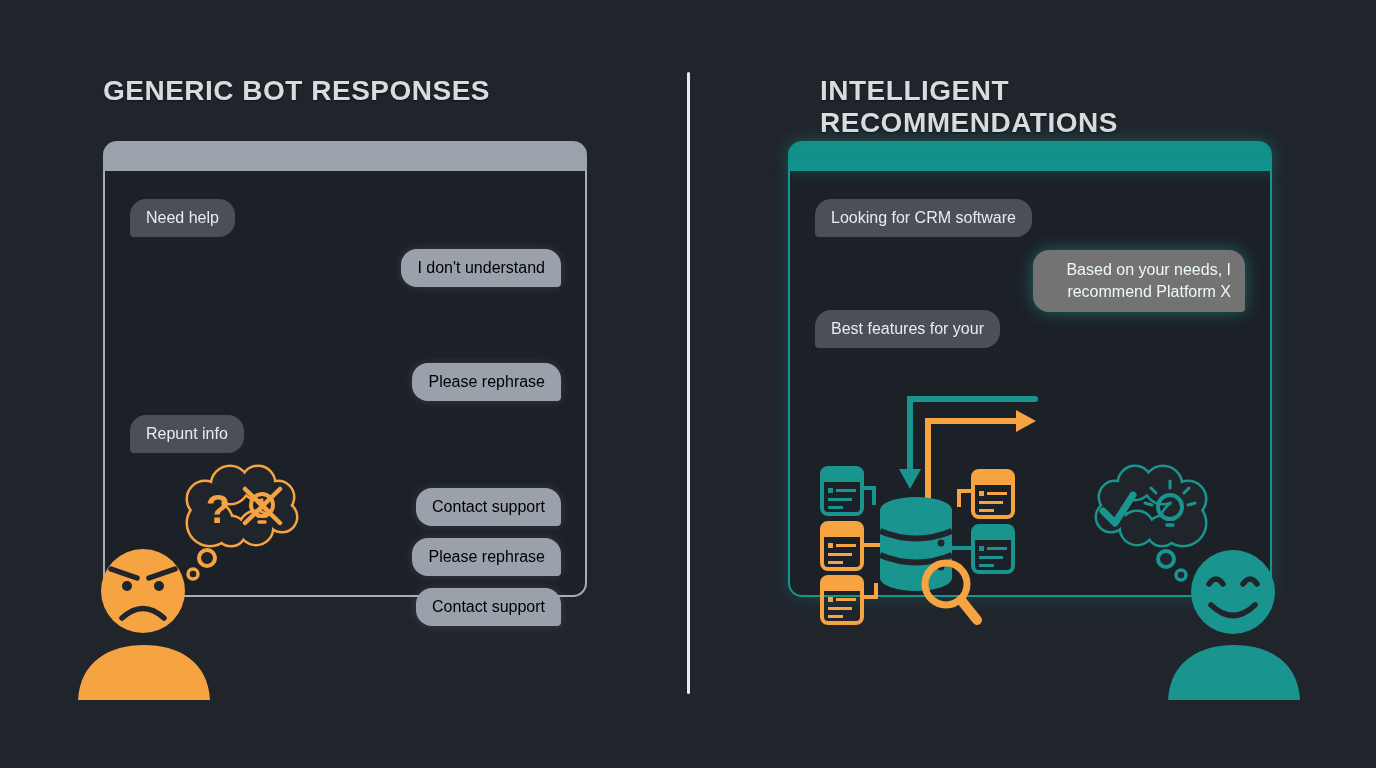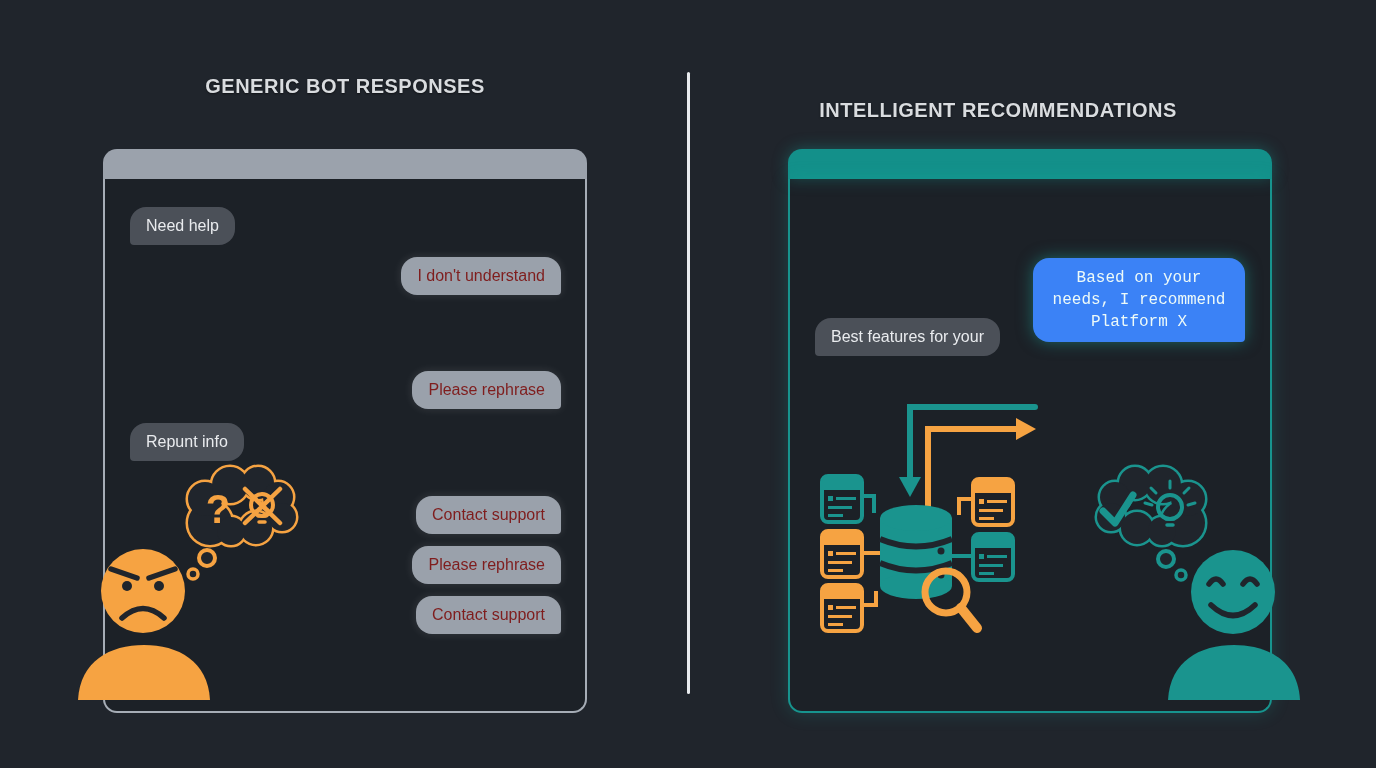--- a/index.html
+++ b/index.html
@@ -2,29 +2,29 @@
 <html><head>
 <meta charset="utf-8">
 <style>
   html,body{margin:0;padding:0;background:#20252C;}
   #stage{
     position:relative;width:1376px;height:768px;overflow:hidden;
     background:#20252C;
     font-family:"Liberation Sans", sans-serif;
   }
   .panel-title{
-    position:absolute;top:75px;width:484px;text-align:center;
-    font-size:20px;font-weight:bold;letter-spacing:.5px;color:#D9DCDF;
+    position:absolute;top:75px;width:484px;text-align:left;
+    font-size:28px;font-weight:bold;letter-spacing:.5px;color:#D9DCDF;
     text-shadow:0 1px 2px rgba(0,0,0,.5);
   }
   #divider{
     position:absolute;left:687px;top:72px;width:3px;height:622px;
     background:#E8EBEE;border-radius:2px;
   }
-  .chat-window{position:absolute;top:149px;width:484px;height:564px;}
+  .chat-window{position:absolute;top:141px;width:484px;height:456px;}
   .window-header{
     position:absolute;left:0;top:0;right:0;height:30px;
     border-radius:14px 14px 0 0;
   }
   .window-body{
     position:absolute;left:0;top:30px;right:0;bottom:0;
     border-radius:0 0 14px 14px;border:2px solid;border-top:none;
     background:rgba(0,0,0,0.10);
   }
   #left-window .window-header{background:#9BA2AC;}
@@ -32,39 +32,38 @@
   #right-window .window-header{background:#13908A;box-shadow:0 0 16px rgba(26,180,170,.35);}
   #right-window .window-body{border-color:#17948E;box-shadow:0 0 18px rgba(26,180,170,.22);}
   .bubble{
     position:absolute;font-size:16px;line-height:22px;white-space:nowrap;
     padding:8px 16px;box-sizing:border-box;
   }
   .bubble.user{
     background:#4B5058;color:#E9EBEE;border-radius:16px 16px 16px 4px;
   }
   .bubble.bot-gray{
-    background:#9AA1AB;color:#7f1d1d;border-radius:16px 16px 4px 16px;
+    background:#9AA1AB;color:#000000;border-radius:16px 16px 4px 16px;
     box-shadow:0 0 10px rgba(255,255,255,.12);
     margin-left:34px;
   }
   .bubble.bot-teal{
-    background:#3b82f6;color:#EDFAF8;border-radius:16px 16px 4px 16px;
-    white-space:normal;text-align:center;padding:9px 14px;
+    background:#737373;color:#EDFAF8;border-radius:16px 16px 4px 16px;
+    white-space:normal;text-align:right;padding:9px 14px;
     box-shadow:0 0 16px rgba(29,170,160,.5);
-    font-family:Liberation Mono, monospace;
   }
   svg{position:absolute;overflow:visible;}
 </style>
 </head>
 <body>
 
 <div id="stage">
 
   <div class="panel-title" style="left:103px;">GENERIC BOT RESPONSES</div>
-  <div class="panel-title" style="left:756px;margin-top:24px;">INTELLIGENT RECOMMENDATIONS</div>
+  <div class="panel-title" style="left:820px;">INTELLIGENT RECOMMENDATIONS</div>
 
   <div id="divider"></div>
 
   <div id="left-window" class="chat-window" style="left:103px;">
     <div class="window-header"></div>
     <div class="window-body"></div>
 
     <div class="bubble user" style="left:27px;top:58px;">Need help</div>
     <div class="bubble bot-gray" style="right:26px;top:108px;">I don't understand</div>
     <div class="bubble bot-gray" style="right:26px;top:222px;">Please rephrase</div>
@@ -119,20 +118,21 @@
       <circle cx="67" cy="131" r="5" fill="#20252C"></circle>
       <circle cx="99" cy="131" r="5" fill="#20252C"></circle>
       <path transform="translate(18,190)" d="M0,55 C2,16 32,0 66,0 C100,0 130,16 132,55 Z" fill="#F6A342"></path>
     </g>
   </svg>
 
   <div id="right-window" class="chat-window" style="left:788px;">
     <div class="window-header"></div>
     <div class="window-body"></div>
 
+    <div class="bubble user" style="left:27px;top:58px;">Looking for CRM software</div>
     <div class="bubble bot-teal" style="right:27px;top:109px;width:212px;">Based on your needs, I recommend Platform X</div>
     <div class="bubble user" style="left:27px;top:169px;">Best features for your</div>
 
     <svg style="left:12px;top:242px;" width="260" height="260" viewBox="0 0 260 260">
 
       <g>
         <path d="M235,16 H110 V88" stroke="#1A948E" stroke-width="6" fill="none" stroke-linecap="round"></path>
         <polygon points="110,106 99,86 121,86" fill="#1A948E"></polygon>
       </g>
 

